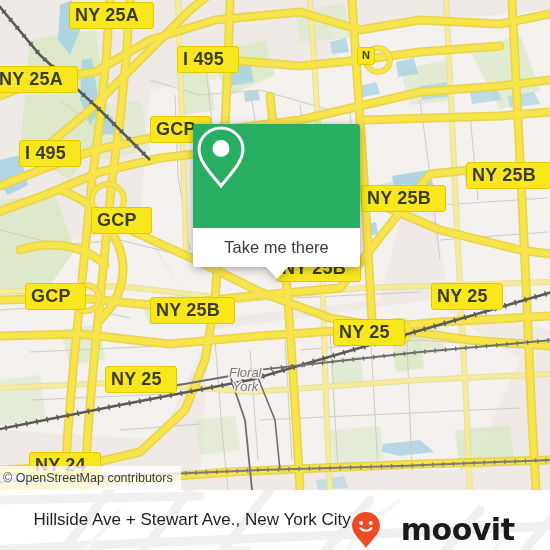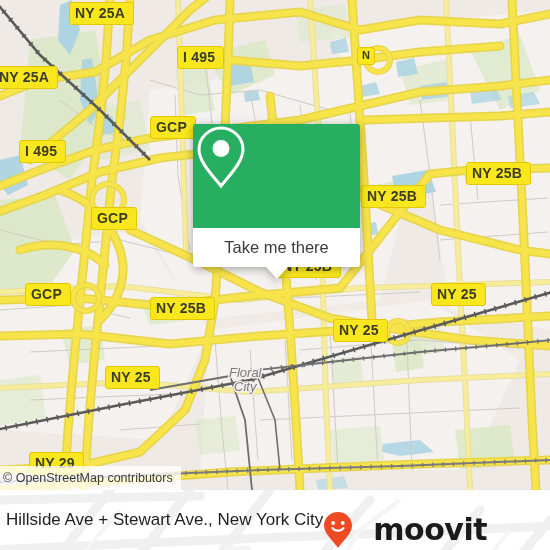--- a/index.html
+++ b/index.html
@@ -15,23 +15,23 @@
   .map svg{position:absolute;left:0;top:0;}
 
   
   .shield{
     position:absolute;
     background:#f8e71c;
     border:1.5px solid #e3c800;
     border-radius:3px;
     color:#3c3c28;
     font-weight:bold;
-    font-size:14px;
+    font-size:18px;
     line-height:1;
-    padding:3px 8px 4px 5px;
+    padding:3px 14px 4px 5px;
     white-space:nowrap;
     letter-spacing:0.2px;
     font-family:"Liberation Sans", sans-serif;
     box-sizing:border-box;
   }
   .shield.small{font-size:11px;padding:2px 4px 3px 4px;}
 
   
   .place-label{
     position:absolute;
@@ -101,22 +101,22 @@
   .footer{
     position:absolute;left:0;top:490px;
     width:550px;height:60px;
     background:#ffffff;
     overflow:hidden;
   }
   .footer-watermark{position:absolute;left:0;top:-30px;opacity:1;}
   .footer-inner{
     position:relative;
     height:60px;
-    display:flex;align-items:center;justify-content:flex-start;
-    padding:0 22px 0 6px;
+    display:flex;align-items:center;justify-content:center;
+    padding:0 22px 0 20px;
     box-sizing:border-box;
   }
   .footer-title{
     color:#1f1f1f;
     font-size:17px;
     font-family:"Liberation Sans", sans-serif;
     white-space:nowrap;
   }
   .brand{display:flex;align-items:center;gap:20px;margin-top:20px;}
   .brand-word{
@@ -327,27 +327,27 @@
     <div class="shield" style="left:150px;top:116px">GCP</div>
     <div class="shield" style="left:19px;top:140px">I 495</div>
     <div class="shield" style="left:466px;top:162px">NY 25B</div>
     <div class="shield" style="left:361px;top:185px">NY 25B</div>
     <div class="shield" style="left:91px;top:207px">GCP</div>
     <div class="shield" style="left:25px;top:283px">GCP</div>
     <div class="shield" style="left:431px;top:283px">NY 25</div>
     <div class="shield" style="left:150px;top:297px">NY 25B</div>
     <div class="shield" style="left:333px;top:319px">NY 25</div>
     <div class="shield" style="left:105px;top:366px">NY 25</div>
-    <div class="shield" style="left:29px;top:452px">NY 29</div>
+    <div class="shield" style="left:29px;top:452px">NY 24</div>
 
     <div class="shield" style="left:276px;top:255px">NY 25B</div>
 
     <div class="place-label" style="left:229px;top:366px">
       <div>Floral</div>
-      <div>City</div>
+      <div>York</div>
     </div>
 
     <div class="callout">
       <div class="callout-top">
         <svg width="56" height="66" viewBox="0 0 56 66">
           <path d="M28 4 C16 4 6 13.6 6 25.4 C6 38 20 52 28 62 C36 52 50 38 50 25.4 C50 13.6 40 4 28 4 Z" fill="none" stroke="#ffffff" stroke-width="3"></path>
           <circle cx="28" cy="24.5" r="8.5" fill="#ffffff"></circle>
         </svg>
       </div>
       <div class="callout-bottom">

